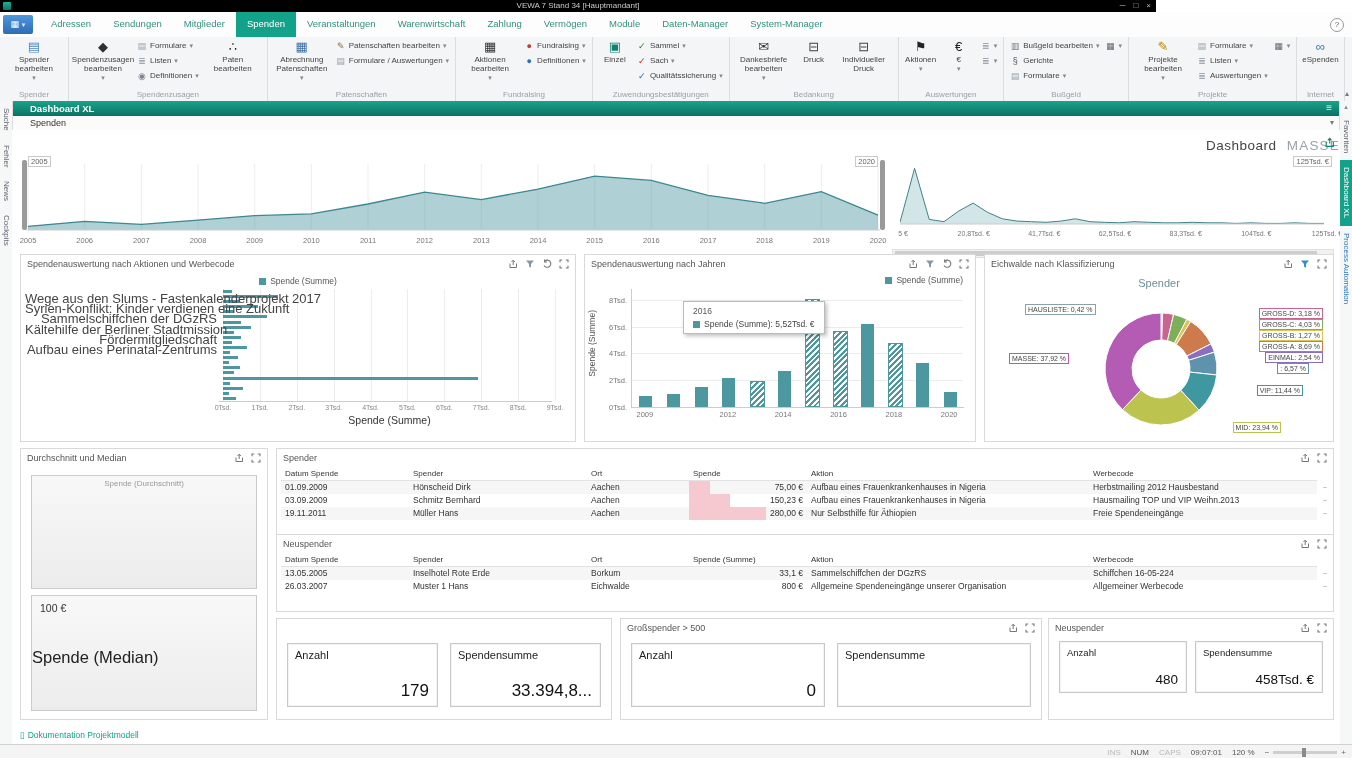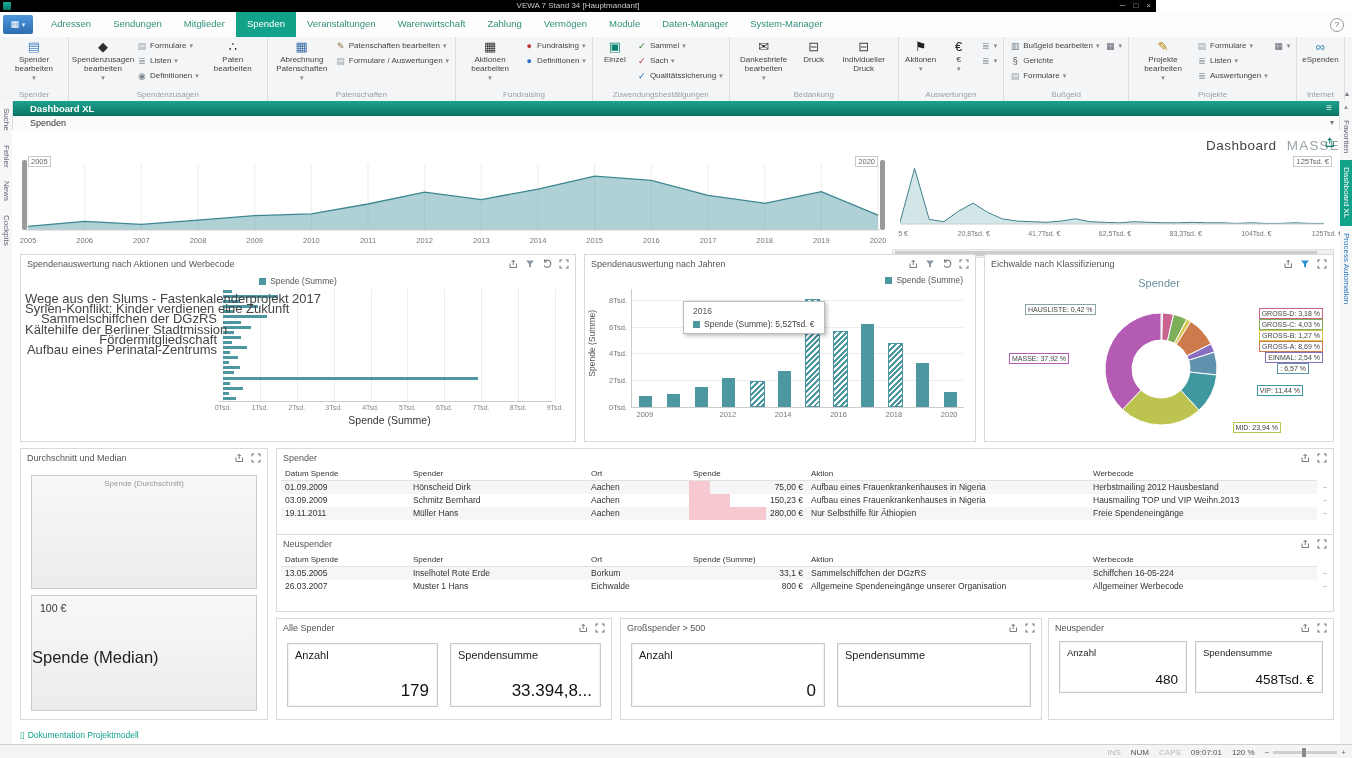--- a/index.html
+++ b/index.html
@@ -798,32 +798,20 @@
           <span class="tcell">Allgemeiner Werbecode</span>
         </div>
       </div>
     <div class="tgut" id="gut-neuspender">
         <div>‒</div>
         <div>‒</div>
       </div>
   </div>
 
   <div class="panel" id="p-alle">
-    <div class="phead">
-      <span class="ptitle">Alle Spender</span>
-      <span class="picons" id="icons-alle">
-          <span class="picon"><svg width="10" height="10" viewBox="0 0 10 10">
-              <path d="M2 4.5 V8.5 H8.5 V4.5" fill="none" stroke="#777" stroke-width="1"></path>
-              <path d="M5.2 6 V1.4 M3.5 3 L5.2 1.2 L6.9 3" fill="none" stroke="#777" stroke-width="1"></path>
-            </svg></span>
-          <span class="picon"><svg width="10" height="10" viewBox="0 0 10 10">
-              <path d="M1 3.2 V1 H3.2 M6.8 1 H9 V3.2 M9 6.8 V9 H6.8 M3.2 9 H1 V6.8" fill="none" stroke="#777" stroke-width="1.1"></path>
-            </svg></span>
-        </span>
-    </div>
     <div class="cards" id="cards-alle">
         <div class="stat-card">
           <div class="stat-label">Anzahl</div>
           <div class="stat-value">179</div>
         </div>
         <div class="stat-card">
           <div class="stat-label">Spendensumme</div>
           <div class="stat-value">33.394,8...</div>
         </div>
       </div>

